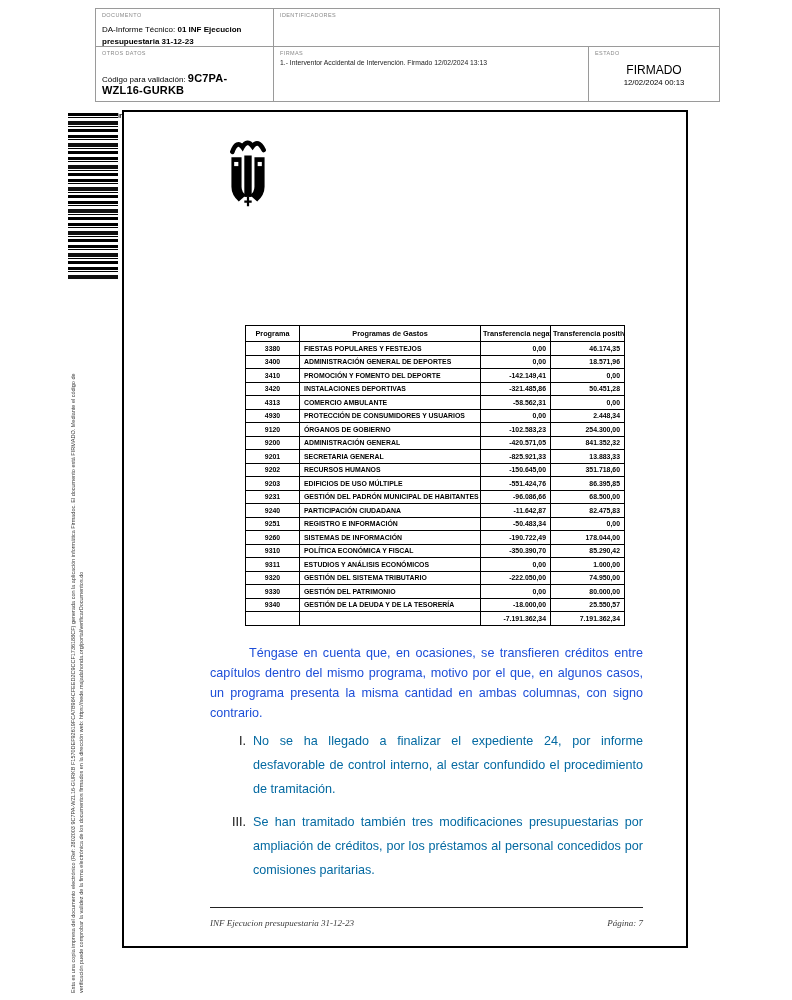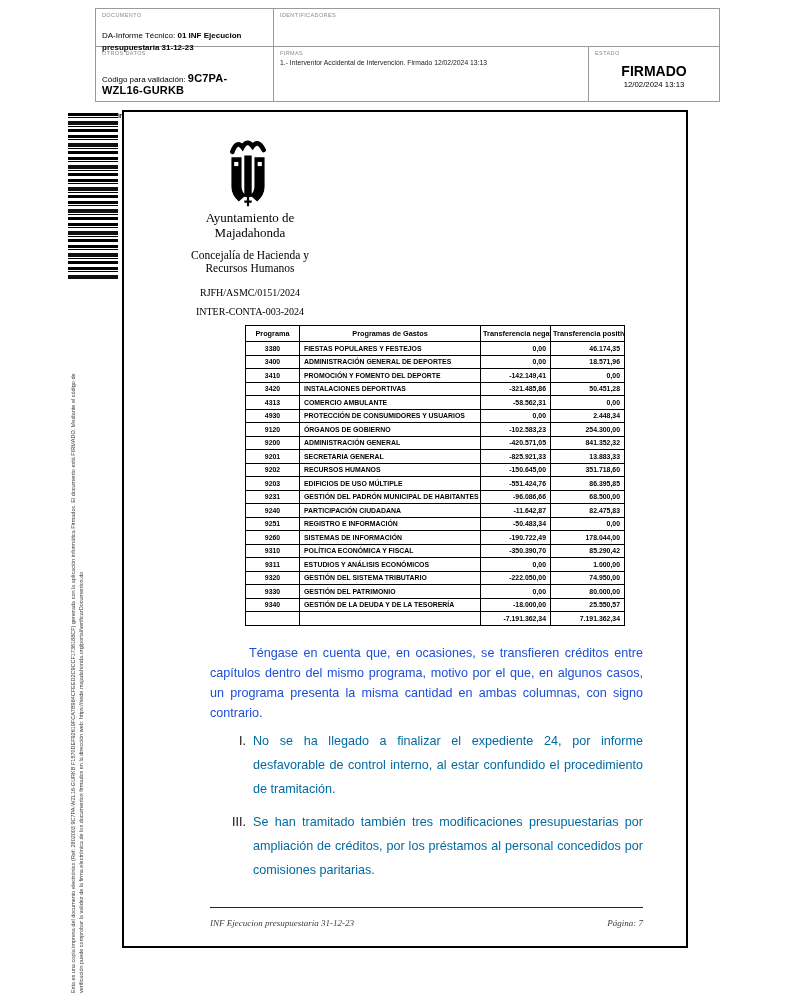--- a/index.html
+++ b/index.html
@@ -9,27 +9,27 @@
   }
   
   .hdr{position:absolute;left:95px;top:8px;width:623px;height:92px;border:1px solid #9a9a9a;background:#fff;}
   .hdr .cell{position:absolute;box-sizing:border-box;padding:3px 6px;}
   .c-doc{left:0;top:0;width:178px;height:38px;border-right:1px solid #9a9a9a;border-bottom:1px solid #9a9a9a;}
   .c-ident{left:178px;top:0;right:0;height:38px;border-bottom:1px solid #9a9a9a;}
   .c-otros{left:0;top:38px;width:178px;bottom:0;border-right:1px solid #9a9a9a;}
   .c-firmas{left:178px;top:38px;width:315px;bottom:0;border-right:1px solid #9a9a9a;}
   .c-estado{left:493px;top:38px;right:0;bottom:0;}
   .h-label{font-size:5.5px;color:#8a8a8a;letter-spacing:.4px;}
-  .doc-text{font-size:8px;line-height:1.45;margin-top:12px;}
+  .doc-text{font-size:8px;line-height:1.45;margin-top:6px;}
   .doc-text b{font-weight:bold;}
   .codigo-line{font-size:8px;margin-top:16px;}
   .codigo-value{font-size:11px;font-weight:bold;letter-spacing:.2px;}
   .pagina{font-size:8px;font-weight:bold;margin-top:15px;}
   .firmas-text{font-size:6.8px;margin-top:3px;color:#222;}
-  .estado-value{font-size:14px;font-weight:bold;text-align:center;margin-top:7px;}
+  .estado-value{font-size:12px;font-weight:normal;text-align:center;margin-top:7px;}
   .estado-date{font-size:7.8px;text-align:center;margin-top:1px;}
   
   .barcode{position:absolute;left:68px;top:113px;width:50px;height:166px;
     background:repeating-linear-gradient(to bottom,
       #000 0px,#000 3px,#fff 3px,#fff 4px,
       #000 4px,#000 5px,#fff 5px,#fff 8px,
       #111 8px,#111 12px,#fff 12px,#fff 13px,
       #000 13px,#000 14px,#fff 14px,#fff 16px,
       #000 16px,#000 19px,#fff 19px,#fff 22px);}
   .side-text{position:absolute;left:69px;top:993px;width:692px;
@@ -78,21 +78,21 @@
     <div class="codigo-line"><span>Código para validación: </span><span class="codigo-value">9C7PA-WZL16-GURKB</span></div>
     <div class="pagina">Página 7 de 12</div>
   </div>
   <div class="cell c-firmas">
     <div class="h-label">FIRMAS</div>
     <div class="firmas-text">1.- Interventor Accidental de Intervención. Firmado 12/02/2024 13:13</div>
   </div>
   <div class="cell c-estado">
     <div class="h-label">ESTADO</div>
     <div class="estado-value">FIRMADO</div>
-    <div class="estado-date">12/02/2024 13:13</div>
+    <div class="estado-date">12/02/2024 00:13</div>
   </div>
 </div>
 
 <div class="barcode"></div>
 <div class="side-text">
   <div>Esta es una copia impresa del documento electrónico (Ref: 2802003 9C7PA-WZL16-GURKB F1570DEF92619FCA7B984CFEED2C9CCF1736188CF) generada con la aplicación informática Firmadoc. El documento está FIRMADO. Mediante el código de</div>
   <div>verificación puede comprobar la validez de la firma electrónica de los documentos firmados en la dirección web: https://sede.majadahonda.org/portal/verificarDocumentos.do</div>
 </div>
 
 <div class="page">
@@ -100,32 +100,20 @@
   <svg class="emblem" viewBox="0 0 46 76">
     <path d="M6 15 Q11 2 17 10 Q22 1 28 9 Q34 1 40 13" fill="none" stroke="#000" stroke-width="5" stroke-linecap="round"></path>
     <path d="M5 21 L16 21 L16 53 Q16 59 21 62 L13 69 Q5 62 5 53 Z" fill="#000"></path>
     <path d="M41 21 L30 21 L30 53 Q30 59 25 62 L33 69 Q41 62 41 53 Z" fill="#000"></path>
     <rect x="19" y="19" width="8" height="45" fill="#000"></rect>
     <rect x="8" y="26" width="4.5" height="4.5" fill="#fff"></rect>
     <rect x="33.5" y="26" width="4.5" height="4.5" fill="#fff"></rect>
     <path d="M23 64 L23 74 M19 69 L27 69" stroke="#000" stroke-width="2.4"></path>
   </svg>
 
-  <div class="org-block">
-    <div class="org-name">
-      <div>Ayuntamiento de</div>
-      <div>Majadahonda</div>
-    </div>
-    <div class="dept">
-      <div>Concejalía de Hacienda y</div>
-      <div>Recursos Humanos</div>
-    </div>
-    <div class="ref1">RJFH/ASMC/0151/2024</div>
-    <div class="ref2">INTER-CONTA-003-2024</div>
-  </div>
 
   <table class="prog-table">
     <colgroup>
         <col class="col-prog">
         <col class="col-desc">
         <col class="col-neg">
         <col class="col-pos">
       </colgroup>
     <thead>
         <tr>

